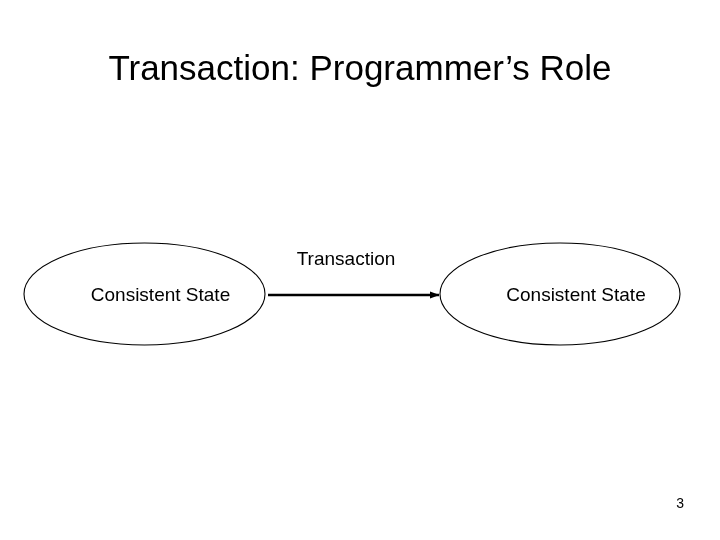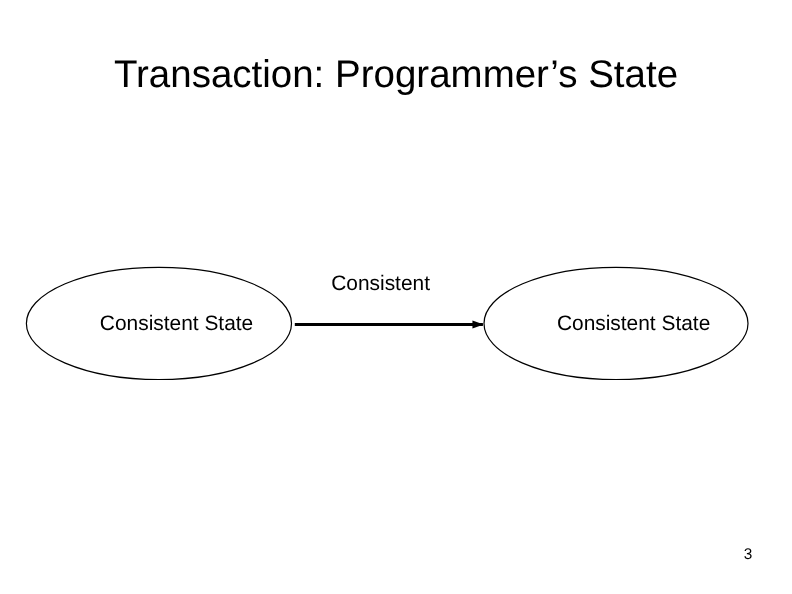--- a/index.html
+++ b/index.html
@@ -95,21 +95,21 @@
     line-height: 18px;
     color: #000000;
     text-align: right;
   }
 </style>
 </head>
 <body>
 
 <div id="slide">
 
-  <div id="slide-title">Transaction: Programmer’s State</div>
+  <div id="slide-title">Transaction: Programmer’s Role</div>
 
   <div id="diagram">
     <svg id="diagram-svg" width="720" height="540" viewBox="0 0 720 540" xmlns="http://www.w3.org/2000/svg">
 
       <defs>
         <marker id="arrow-head" markerWidth="10" markerHeight="8" refX="9.5" refY="4" orient="auto" markerUnits="userSpaceOnUse">
           <path d="M 0 0.4 L 10 4 L 0 7.6 z" fill="#000000"></path>
         </marker>
       </defs>
 
@@ -117,18 +117,18 @@
 
       <ellipse cx="560" cy="294" rx="120" ry="51" fill="none" stroke="#000000" stroke-width="1.1"></ellipse>
 
       <line x1="268" y1="295" x2="439" y2="295" stroke="#000000" stroke-width="2.6" marker-end="url(#arrow-head)"></line>
     </svg>
 
     <div class="node-label" id="left-node-label">Consistent State</div>
 
     <div class="node-label" id="right-node-label">Consistent State</div>
 
-    <div id="edge-label">Consistent</div>
+    <div id="edge-label">Transaction</div>
   </div>
 
   <div id="page-number">3</div>
 
 </div>
 
 </body></html>

